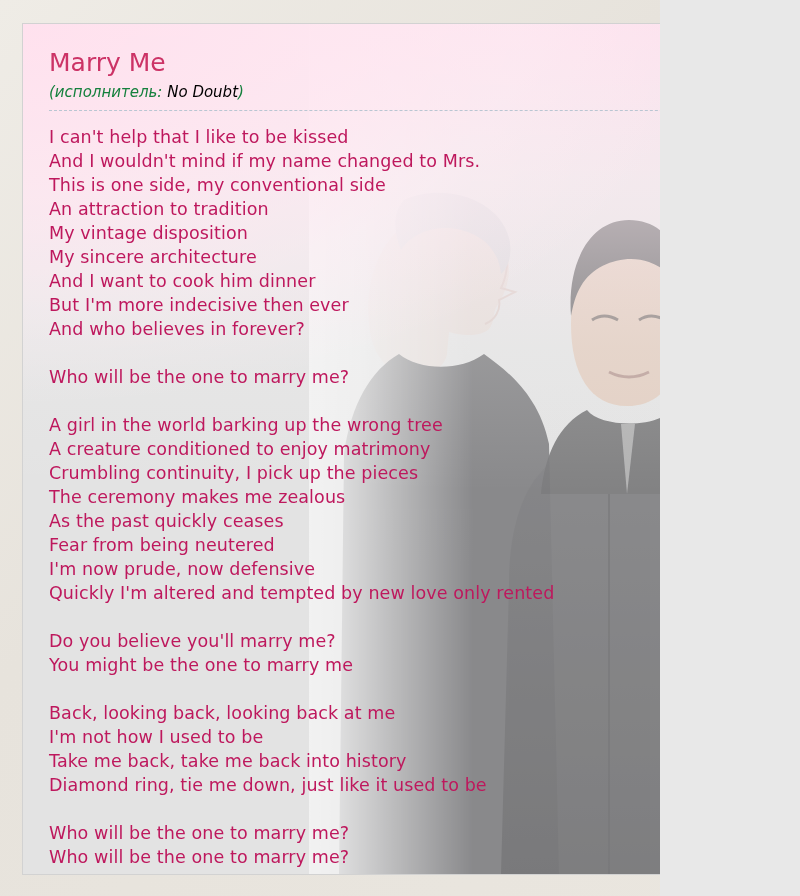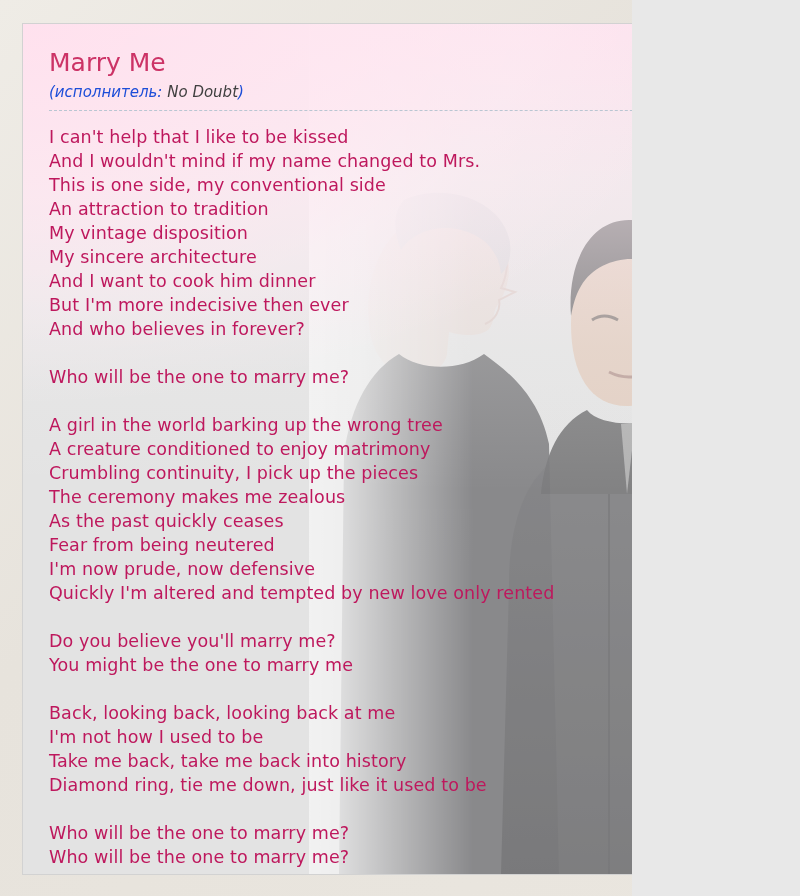--- a/index.html
+++ b/index.html
@@ -9,20 +9,21 @@
     height: 896px;
     background: #e8e8e8;
     font-family: "DejaVu Sans", sans-serif;
   }
   #page {
     position: relative;
     width: 632px;
     height: 896px;
     background: #ede9e3;
     overflow: hidden;
+    padding-left: 28px;
   }
   
   #frame {
     position: absolute;
     left: 0; top: 0;
     width: 800px; height: 896px;
     background: linear-gradient(135deg,#efece6 0%,#e7e3dc 40%,#eae6df 100%);
   }
   #card {
     position: absolute;
@@ -67,23 +68,23 @@
     font-family: "DejaVu Sans", sans-serif;
   }
   #artist-line {
     font-size: 15px;
     color: #444;
     font-style: italic;
     padding-bottom: 9px;
     border-bottom: 1px dashed #b9c6d2;
     margin-bottom: 14px;
   }
-  #artist-line .paren { font-style: italic; color:#1d4ed8; }
+  #artist-line .paren { font-style: italic; color:#15803d; }
   #artist-link {
-    color: #404040;
+    color: #000000;
     text-decoration: none;
   }
   #lyrics {
     font-size: 17.5px;
     line-height: 24px;
     color: #be185d;
     white-space: pre-wrap;
     letter-spacing: 0.1px;
   }
   .blank { display:block; height: 24px; }

